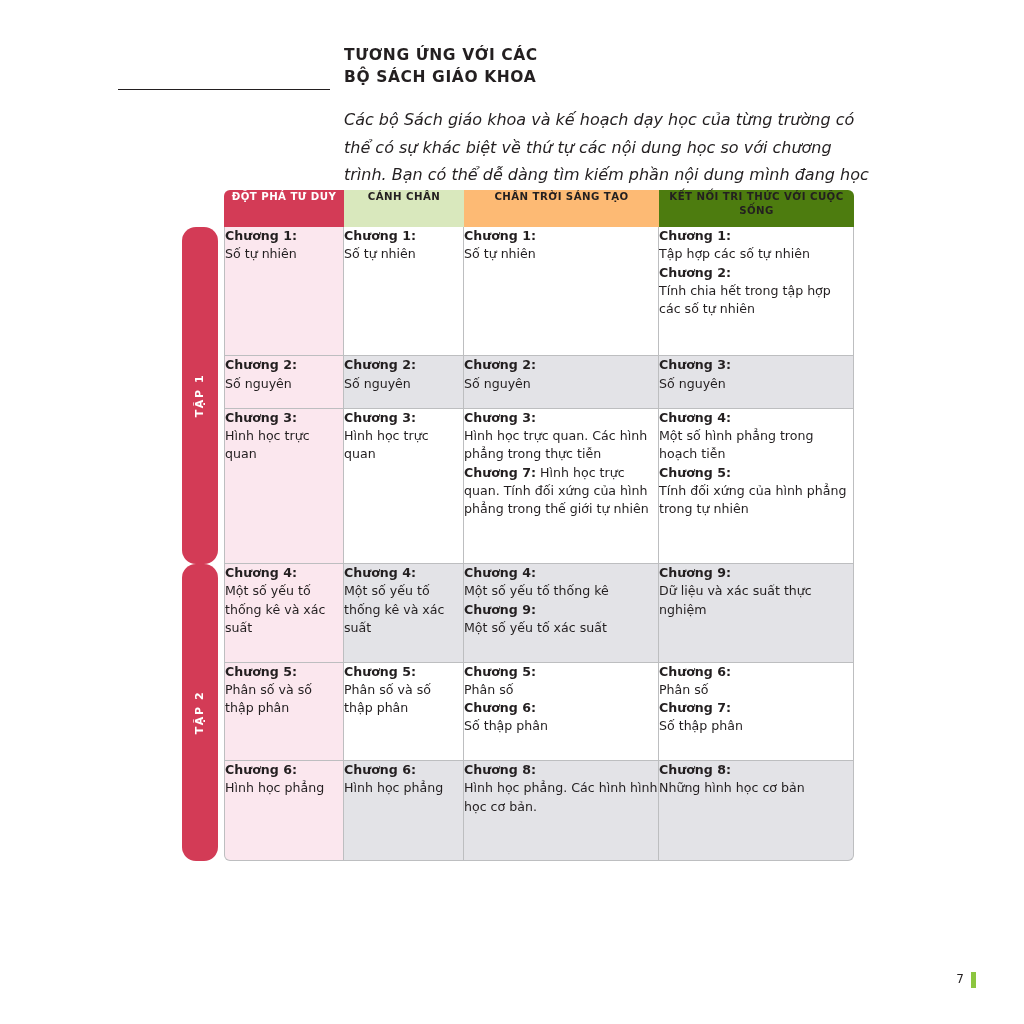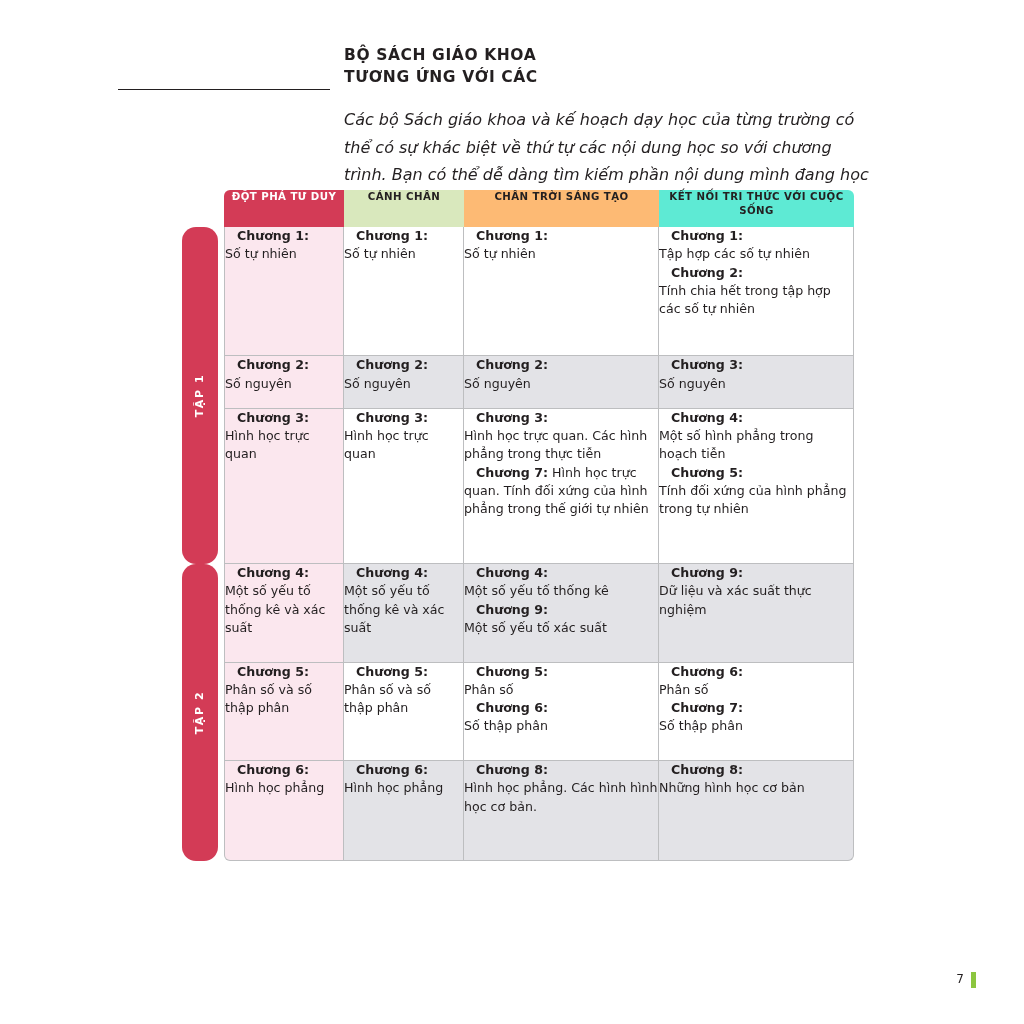--- a/index.html
+++ b/index.html
@@ -109,21 +109,21 @@
     background: #d9e8bd;
     color: #231f20;
     width: 120px;
   }
   .hdr-green2 {
     background: #fdba74;
     color: #231f20;
     width: 195px;
   }
   .hdr-green3 {
-    background: #5eead4;
+    background: #4d7c0f;
     color: #231f20;
     width: 195px;
     border-top-right-radius: 6px;
   }
 
   
   .spine {
     width: 42px;
     padding: 0 6px 0 0;
     vertical-align: top;
@@ -154,21 +154,20 @@
     box-sizing: border-box;
     border-right: 1px solid #bdbec0;
     border-bottom: 1px solid #bdbec0;
     color: #231f20;
   }
   .c.first {
     border-left: 1px solid #bdbec0;
   }
   .c b {
     font-weight: bold;
-    margin-left: 12px;
   }
   .pink  { background: #fbe7ee; }
   .grey  { background: #e3e3e7; }
   .white { background: #ffffff; }
 
   .c .ln { display: block; }
 
   
   .rb-left  { border-bottom-left-radius: 6px; }
   .rb-right { border-bottom-right-radius: 6px; }
@@ -194,22 +193,22 @@
   }
 </style>
 </head>
 <body>
 
 <div class="page">
 
   <div class="header">
     <div class="header-rule"></div>
     <div class="header-title">
+      <div>TƯƠNG ỨNG VỚI CÁC</div>
       <div>BỘ SÁCH GIÁO KHOA</div>
-      <div>TƯƠNG ỨNG VỚI CÁC</div>
     </div>
     <div class="header-intro">Các bộ Sách giáo khoa và kế hoạch dạy học của từng trường có thể có sự khác biệt về thứ tự các nội dung học so với chương trình. Bạn có thể dễ dàng tìm kiếm phần nội dung mình đang học dựa trên bảng tra cứu dưới đây.</div>
   </div>
 
   <div class="table-wrap">
     <table class="tbl">
       <colgroup>
         <col style="width:42px">
         <col style="width:120px">
         <col style="width:120px">

